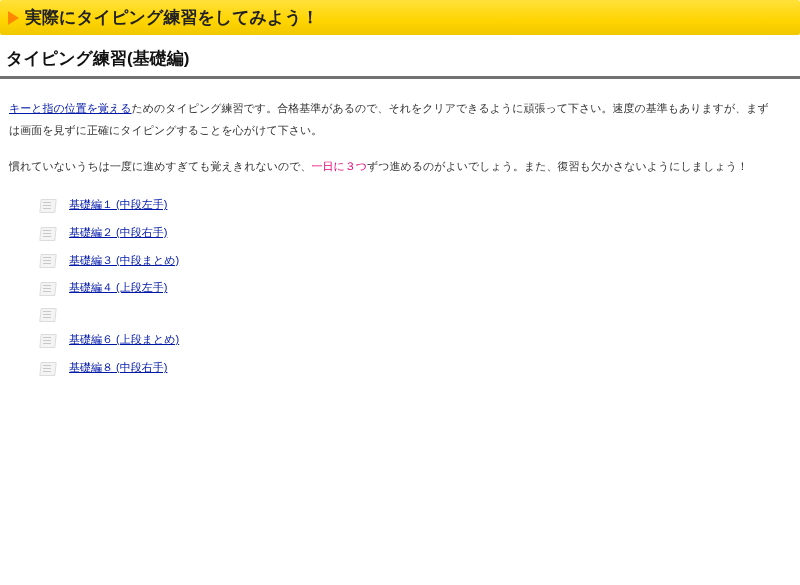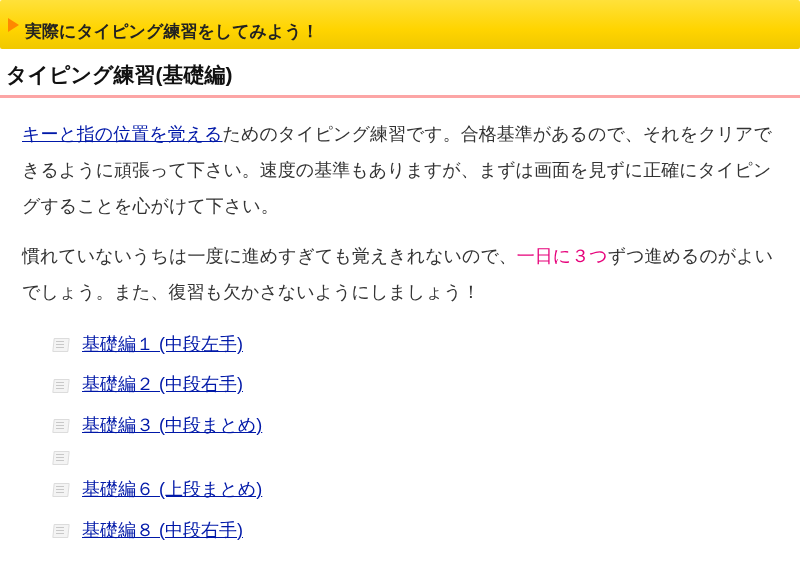--- a/index.html
+++ b/index.html
@@ -24,34 +24,33 @@
       border-top: 7px solid transparent;
       border-bottom: 7px solid transparent;
       border-left: 11px solid #ff8800;
       display: inline-block;
       flex-shrink: 0;
     }
     .banner .title {
       font-weight: bold;
       font-size: 17px;
       color: #222;
-      margin-top: 14px;
     }
     .subhead {
       font-weight: bold;
-      font-size: 21px;
+      font-size: 17px;
       color: #111;
       padding: 4px 6px 6px 6px;
-      border-bottom: 3px solid #fca5a5;
+      border-bottom: 3px solid #737373;
       margin-bottom: 18px;
     }
     .content {
-      padding: 0 22px 20px 22px;
+      padding: 0 22px 20px 9px;
       color: #333;
-      font-size: 18px;
+      font-size: 11px;
       line-height: 2.0;
     }
     .content p { margin: 0 0 14px 0; }
     .content a {
       color: #0018a8;
       text-decoration: underline;
     }
     .highlight { color: #e6007a; }
     ul.lessons {
       list-style: none;
@@ -116,20 +115,24 @@
     <li>
       <span class="doc-icon"></span>
       <a href="#">基礎編２ (中段右手)</a>
     </li>
     <li>
       <span class="doc-icon"></span>
       <a href="#">基礎編３ (中段まとめ)</a>
     </li>
     <li>
       <span class="doc-icon"></span>
+      <a href="#">基礎編４ (上段左手)</a>
+    </li>
+    <li>
+      <span class="doc-icon"></span>
     </li>
     <li>
       <span class="doc-icon"></span>
       <a href="#">基礎編６ (上段まとめ)</a>
     </li>
     <li>
       <span class="doc-icon"></span>
       <a href="#">基礎編８ (中段右手)</a>
     </li>
   </ul>

